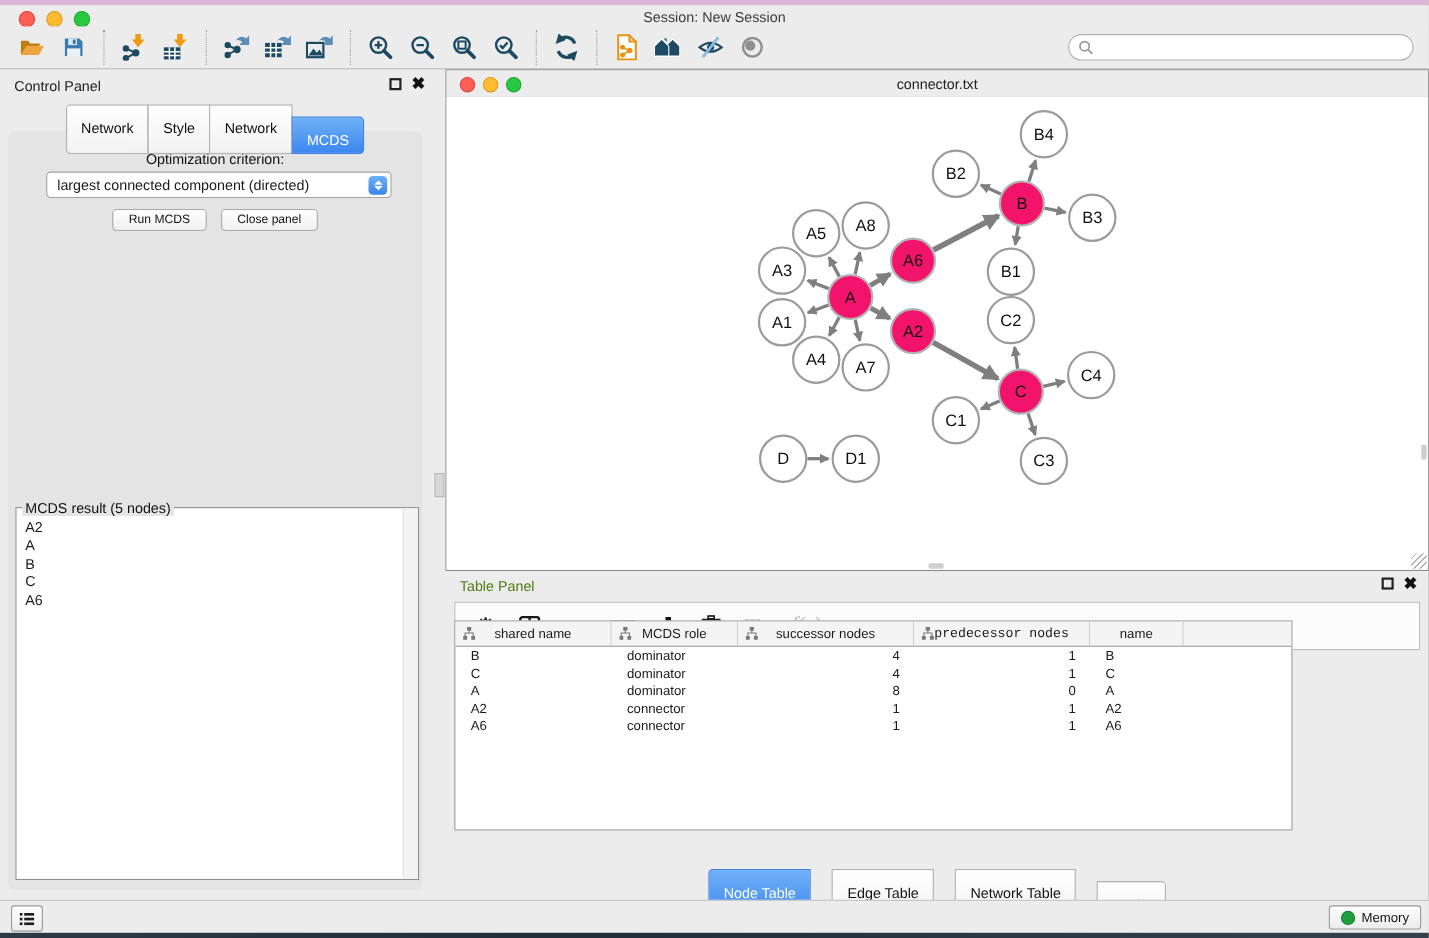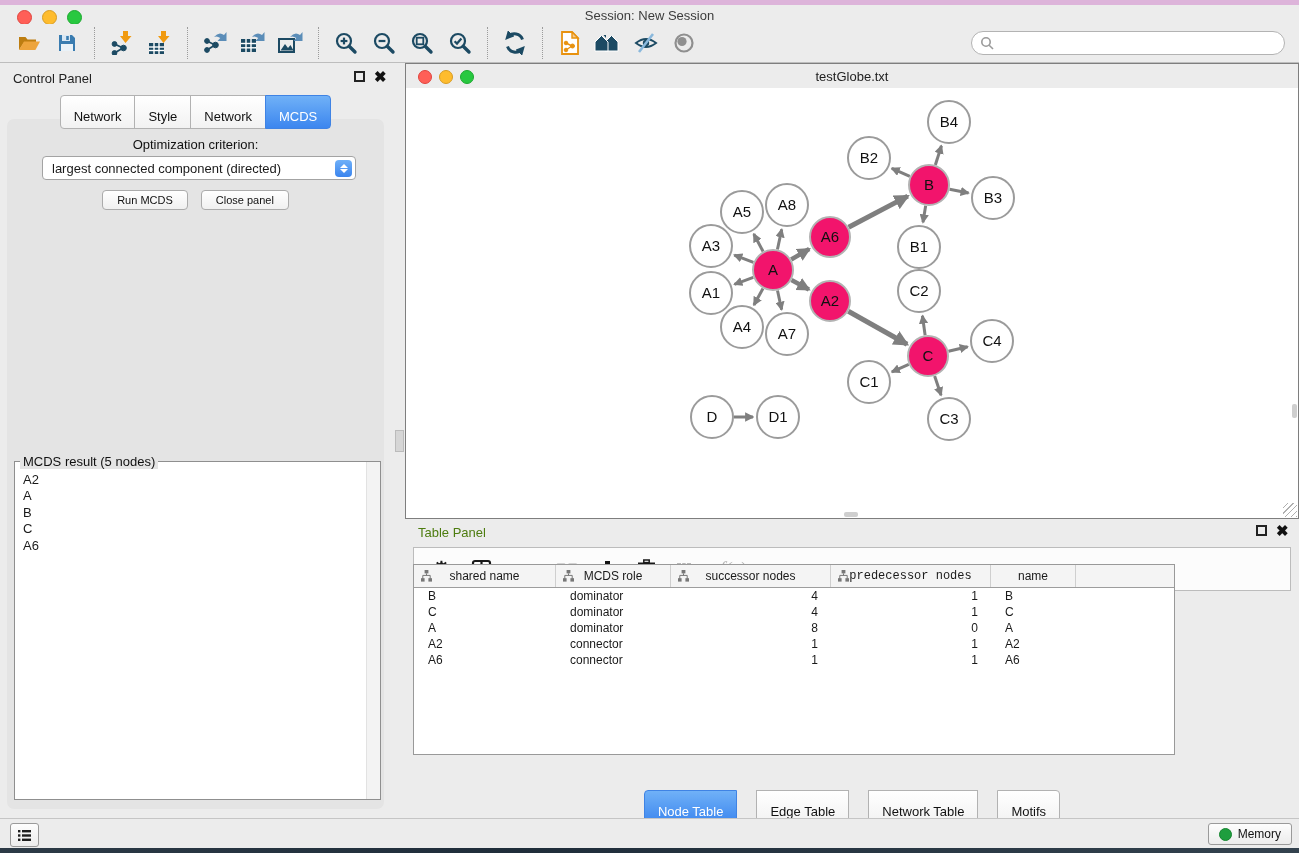--- a/index.html
+++ b/index.html
@@ -23,21 +23,21 @@
                    font-family:"Liberation Sans",sans-serif;}
   
   .cp-title{position:absolute;left:13px;top:71px;font-size:13px;color:#222;}
   .panel-ctl{position:absolute;display:flex;gap:9px;align-items:center;}
   .float-ico{width:11px;height:11px;border:2px solid #222;display:inline-block;box-sizing:border-box;}
   .close-ico{font-size:15px;font-weight:bold;color:#111;line-height:11px;}
   .cp-tabs{position:absolute;left:0;top:95px;width:391px;display:flex;justify-content:center;z-index:3;}
   .tab{background:linear-gradient(#ffffff,#f2f2f2);border:1px solid #b2b2b2;margin-left:-1px;
        padding:14px 13px 4px;font-size:13px;color:#111;line-height:14px;}
   .tab:first-child{border-radius:4px 0 0 4px;margin-left:0;}
-  .tab:last-child{border-radius:0 4px 4px 0;}
+  .tab:last-child{border-radius:0 4px 4px 0;margin-top:11px;}
   .tab.active{background:linear-gradient(#70b1f7,#3c86ef);color:#fff;border-color:#3f83e4;}
   .cp-inner{position:absolute;left:7px;top:119px;width:377px;height:690px;background:#e4e4e4;
             border-radius:7px;}
   .opt-label{position:absolute;left:0;top:137px;width:391px;text-align:center;font-size:13px;color:#111;}
   .select{position:absolute;left:42px;top:156px;width:314px;height:24px;background:#fff;
           border:1px solid #a3a3a3;border-radius:4px;box-sizing:border-box;display:flex;
           align-items:center;font-size:13px;padding-left:9px;}
   .spinner{position:absolute;right:3px;top:3px;width:17px;height:17px;border-radius:4px;
            background:linear-gradient(#6fb0f8,#3a84ee);display:flex;flex-direction:column;
            align-items:center;justify-content:center;gap:1px;}
@@ -309,21 +309,21 @@
       </div>
     <div class="mcds-scroll"></div>
   </div>
   <div class="divider-handle"></div>
 
   <div class="net-win">
     <div class="net-titlebar">
       <span class="net-tl" style="left:12px;background:#ff5f57;border:1px solid #e0443e;"></span>
       <span class="net-tl" style="left:33px;background:#febc2e;border:1px solid #d89c23;"></span>
       <span class="net-tl" style="left:54px;background:#28c840;border:1px solid #1da92f;"></span>
-      <div class="net-title">testGlobe.txt</div>
+      <div class="net-title">connector.txt</div>
     </div>
     <div class="net-canvas">
       <svg width="892" height="430" viewBox="0 0 892 430">
           <defs>
             <marker id="g-arrow" viewBox="0 0 10 10" refX="8.5" refY="5" markerWidth="3.1" markerHeight="3.1" orient="auto">
               <path d="M0 0 L10 5 L0 10 Z" fill="#7f7f7f"></path>
             </marker>
           </defs>
           <line x1="357.10107730506843" y1="163.47943495786996" x2="347.78443177968046" y2="146.04829171682147" stroke="#7f7f7f" stroke-width="3" marker-end="url(#g-arrow)"></line>
           <line x1="371.42167759484687" y1="161.4707825953538" x2="375.73609810137276" y2="141.43954452934074" stroke="#7f7f7f" stroke-width="3" marker-end="url(#g-arrow)"></line>

